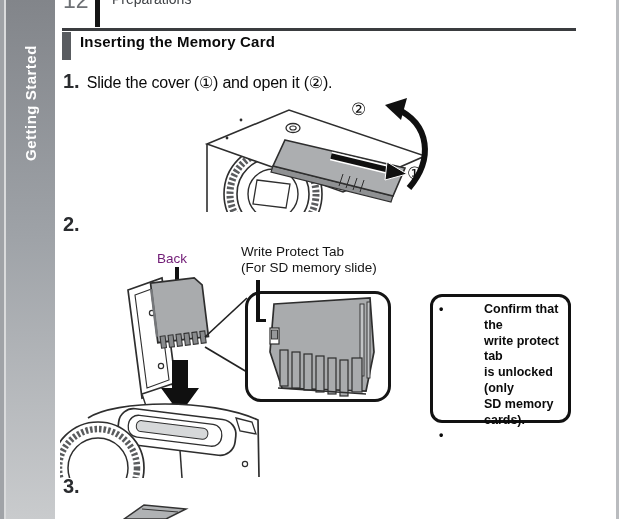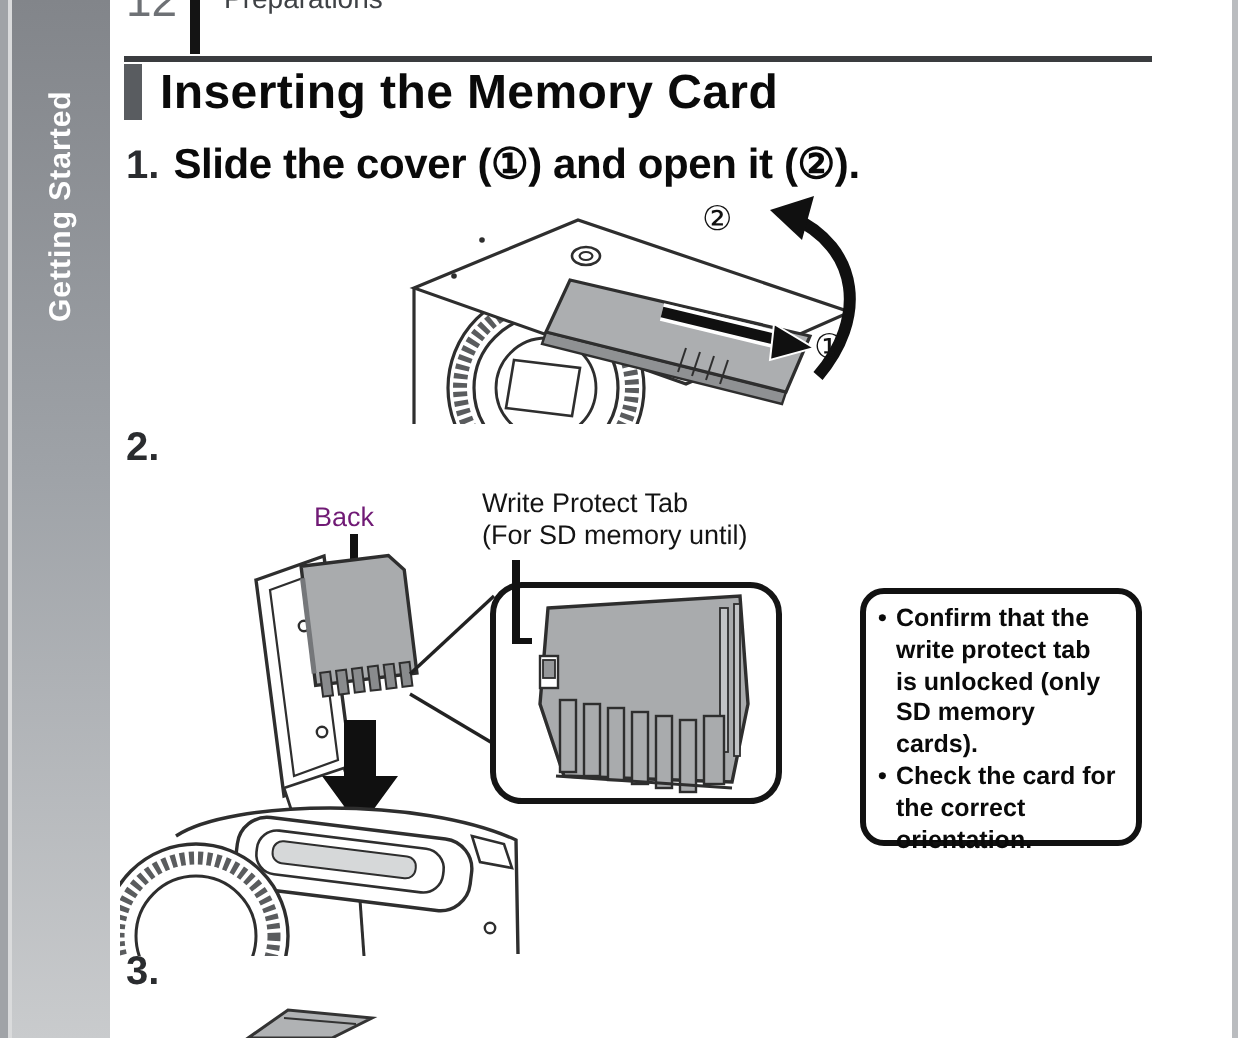--- a/index.html
+++ b/index.html
@@ -18,25 +18,25 @@
     color:#ffffff;font-size:15px;font-weight:bold;letter-spacing:.5px;}
   
   .right-edge{position:absolute;left:616px;top:0;width:3px;height:519px;background:#BABCBF;}
   
   .page-num{position:absolute;left:63px;top:-13px;font-size:23px;color:#6E7175;}
   .header-bar{position:absolute;left:95px;top:-14px;width:5px;height:41px;background:#141414;}
   .section-label{position:absolute;left:112px;top:-9px;font-size:14px;color:#3F4246;}
   
   .heading-rule{position:absolute;left:62px;top:28px;width:514px;height:3px;background:#3A3C3F;}
   .heading-vbar{position:absolute;left:62px;top:32px;width:9px;height:28px;background:#595C60;}
-  .page-title{position:absolute;left:80px;top:33px;font-size:24px;font-weight:bold;letter-spacing:.2px;}
+  .page-title{position:absolute;left:80px;top:33px;font-size:15px;font-weight:bold;letter-spacing:.2px;}
   
   .step{position:absolute;display:flex;align-items:baseline;white-space:nowrap;}
   .step-num{font-size:20px;font-weight:bold;color:#2A2C2F;margin-right:7px;}
-  .step-text{font-size:21px;font-weight:bold;color:#0a0a0a;letter-spacing:-0.2px;}
+  .step-text{font-size:16px;font-weight:normal;color:#0a0a0a;letter-spacing:-0.2px;}
   .step1{left:63px;top:70px;}
   .step2{left:63px;top:213px;}
   .step3{left:63px;top:475px;}
   
   .fig-callout{position:absolute;font-size:17px;color:#111;}
   .co2{left:351px;top:99px;}
   .co1{left:407px;top:163px;}
   .label-back{position:absolute;left:157px;top:251px;font-size:13.5px;color:#701a75;}
   .leader-back{position:absolute;left:175px;top:267px;width:4px;height:27px;background:#111;}
   .label-wpt{position:absolute;left:241px;top:244px;font-size:13.5px;color:#141414;line-height:16px;}
@@ -47,21 +47,21 @@
   .fig2{position:absolute;left:60px;top:268px;}
   .connector{position:absolute;left:200px;top:290px;z-index:2;}
   .callout-box{position:absolute;left:245px;top:291px;width:146px;height:111px;box-sizing:border-box;
     border:3px solid #151515;border-radius:16px;background:#fff;z-index:3;overflow:hidden;}
   .fig3{position:absolute;left:118px;top:502px;}
   
   .note-box{position:absolute;left:430px;top:294px;width:141px;height:129px;box-sizing:border-box;
     border:3px solid #111;border-radius:12px;background:#fff;padding:5px 4px 4px 6px;z-index:4;}
   .note-item{display:flex;font-size:12.5px;font-weight:bold;line-height:15.8px;color:#0a0a0a;}
   .note-bullet{width:9px;flex:0 0 9px;}
-  .note-text{white-space:pre-line;}
+  .note-text{white-space:pre-line;margin-left:36px;}
 </style>
 </head>
 <body>
 
 <div class="page">
 
   <div class="edge-strip"></div>
   <div class="edge-gap"></div>
   <div class="chapter-tab"></div>
   <div class="chapter-label">Getting Started</div>
@@ -124,21 +124,21 @@
   <span class="fig-callout co1">①</span>
 
   <div class="step step2">
     <span class="step-num">2.</span>
   </div>
 
   <div class="label-back">Back</div>
   <div class="leader-back"></div>
   <div class="label-wpt">
     <div>Write Protect Tab</div>
-    <div>(For SD memory until)</div>
+    <div>(For SD memory slide)</div>
   </div>
   <div class="leader-wpt-v"></div>
   <div class="leader-wpt-foot"></div>
 
   <svg class="fig2" width="235" height="210" viewBox="0 0 235 210">
 
     <g>
       <polygon points="68,22 102,10 116,118 82,130" fill="#ffffff" stroke="#2E2E2E" stroke-width="1.7"></polygon>
       <polygon points="75,27 97,19 109,112 87,120" fill="none" stroke="#2E2E2E" stroke-width="1.1"></polygon>
       <circle cx="92" cy="45" r="2.6" fill="none" stroke="#2E2E2E" stroke-width="1.2"></circle>
@@ -211,23 +211,20 @@
     <div class="note-item">
       <span class="note-bullet">•</span>
       <span class="note-text">Confirm that the
 write protect tab
 is unlocked (only
 SD memory
 cards).</span>
     </div>
     <div class="note-item">
       <span class="note-bullet">•</span>
-      <span class="note-text">Check the card for
-the correct
-orientation.</span>
     </div>
   </div>
 
   <div class="step step3">
     <span class="step-num">3.</span>
   </div>
 
   <svg class="fig3" width="80" height="17" viewBox="0 0 80 17">
     <polygon points="6,17 26,3 68,7 48,17" fill="#B0B2B4" stroke="#333" stroke-width="1.5"></polygon>
     <line x1="24" y1="7" x2="60" y2="10" stroke="#333" stroke-width="1"></line>

